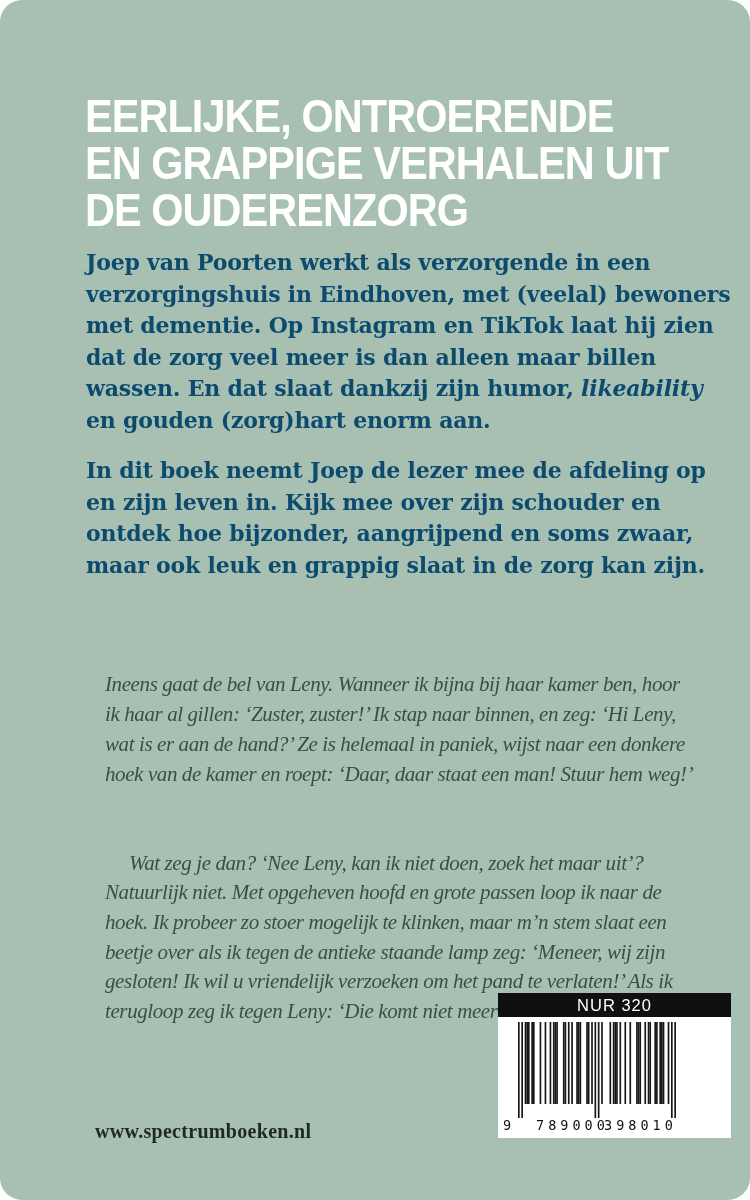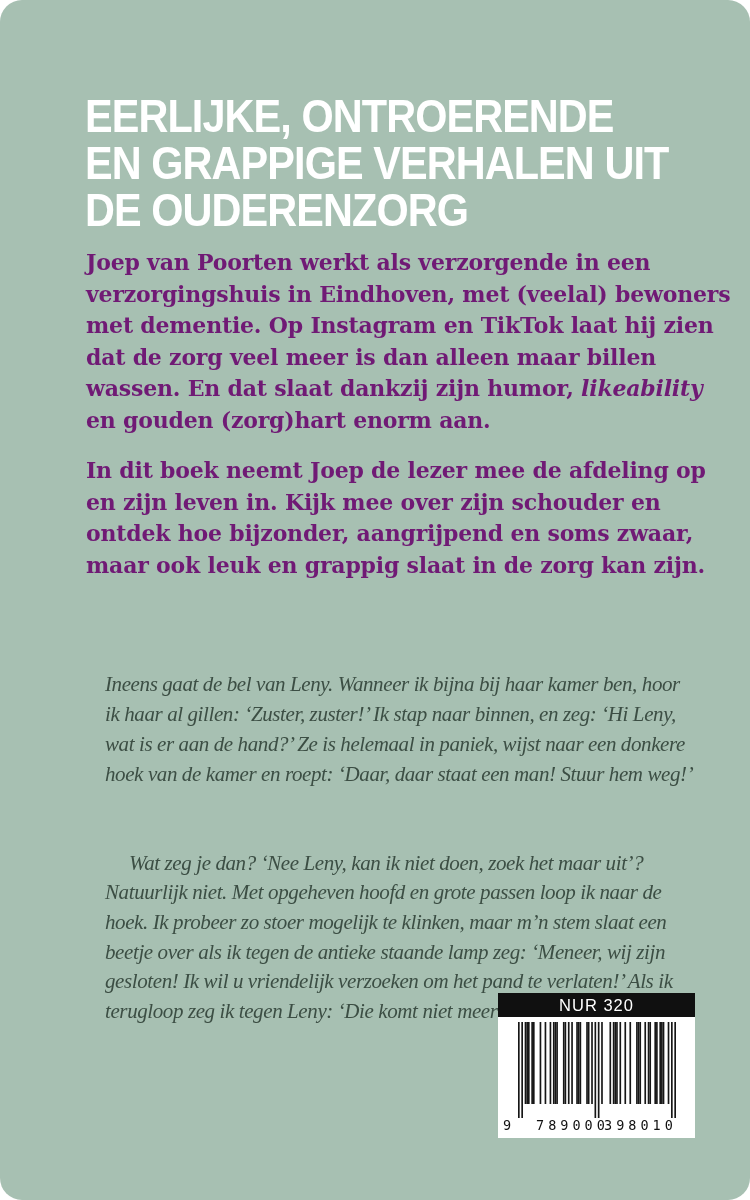--- a/index.html
+++ b/index.html
@@ -11,36 +11,36 @@
     font-family:"Liberation Sans",sans-serif;
     font-weight:bold;font-size:46px;line-height:47px;letter-spacing:-1px;
     color:#ffffff;white-space:pre;
     transform:scaleX(0.9);transform-origin:left top;
   }
 
   .blurb{
     position:absolute;left:86px;margin:0;
     font-family:"DejaVu Serif","Liberation Serif",serif;
     font-weight:bold;font-size:22px;line-height:31.5px;
-    color:#701a75;white-space:pre;letter-spacing:-0.2px;
+    color:#0c4a6e;white-space:pre;letter-spacing:-0.2px;
   }
   .blurb.p1{top:247px;}
   .blurb.p2{top:455px;}
   .blurb i{font-style:italic;}
 
   .excerpt{
     position:absolute;left:85px;top:611px;
     font-family:"Liberation Serif",serif;font-style:italic;
     font-size:21px;line-height:29.7px;letter-spacing:-0.4px;
     color:#3c4e44;white-space:pre;
   }
   .ex-p{white-space:pre;margin-left:20px;}
   .ex-p.indent{text-indent:24px;}
 
-  .barcode-block{position:absolute;left:498px;top:993px;width:197px;}
+  .barcode-block{position:absolute;left:498px;top:993px;width:233px;}
   .nur{
     height:24px;line-height:24px;background:#101010;color:#ffffff;
     text-align:center;font-size:16.5px;letter-spacing:1px;
     font-family:"Liberation Sans",sans-serif;
   }
   .barcode-box{position:relative;background:#ffffff;height:121px;}
   .barcode-box svg{position:absolute;left:20px;top:5px;}
   .bc-digits{
     position:absolute;left:0;bottom:5px;width:100%;height:16px;
     font-family:"DejaVu Sans Mono","Liberation Mono",monospace;
@@ -144,14 +144,15 @@
           <rect x="94" y="0" width="1" height="48" fill="#161616"></rect>
         </svg>
       <div class="bc-digits">
         <span class="d-first">9</span>
         <span class="d-g1">789000</span>
         <span class="d-g2">398010</span>
       </div>
     </div>
   </div>
 
+  <div class="website">www.spectrumboeken.nl</div>
 
 </div>
 
 </body></html>

